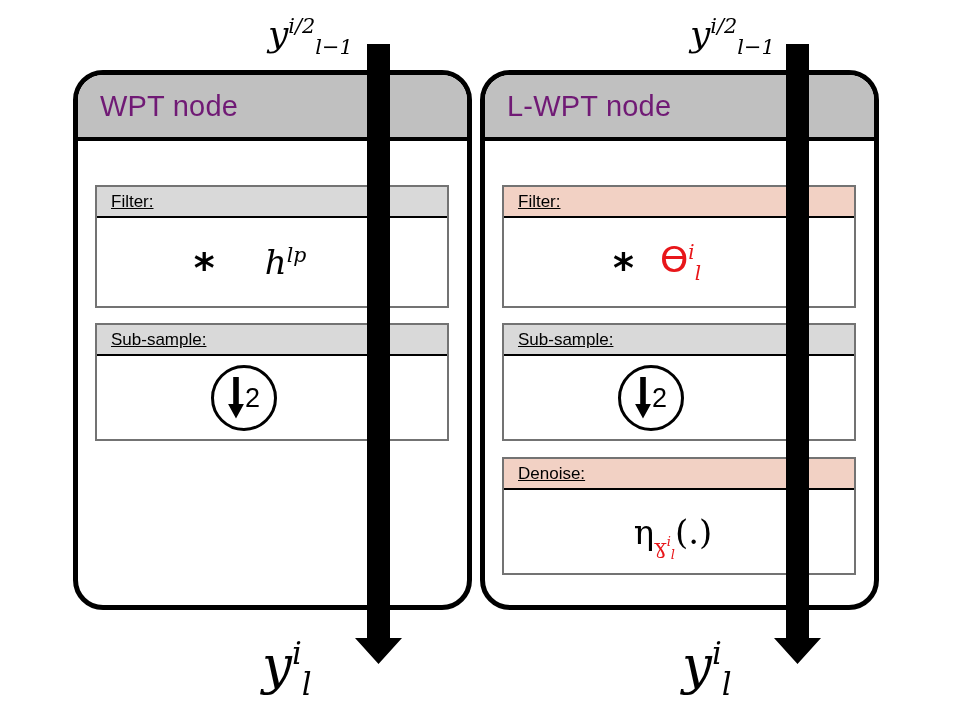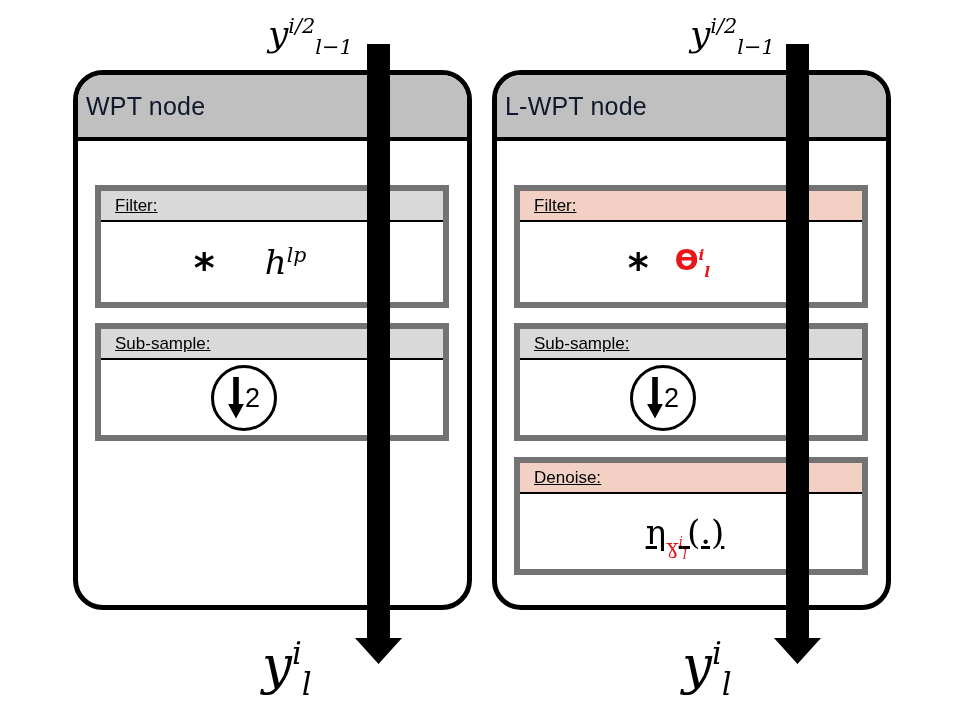--- a/index.html
+++ b/index.html
@@ -33,32 +33,32 @@
     top: 0;
     width: 100%;
     height: 66px;
     background: #c0c0c0;
     border-bottom: 4px solid #000000;
     box-sizing: border-box;
     display: flex;
     align-items: center;
   }
   .node-header-label {
-    font-size: 25px;
-    color: #0f172a;
-    padding-left: 8px;
+    font-size: 29px;
+    color: #701a75;
+    padding-left: 22px;
     letter-spacing: 0.2px;
     line-height: 1;
   }
 
   
   .op-box {
     position: absolute;
     box-sizing: border-box;
-    border: 6px solid #737373;
+    border: 2px solid #737373;
     background: #3b82f6;
   }
   .op-head {
     height: 31px;
     box-sizing: border-box;
     border-bottom: 2px solid #000000;
     display: flex;
     align-items: center;
   }
   .op-head.gray  { background: #d9d9d9; }
@@ -112,23 +112,22 @@
     position: relative;
     left: -22px;
   }
   .hlp {
     font-size: 34px;
     margin-left: 24px;
   }
   .theta {
     font-family: "DejaVu Sans", sans-serif;
     font-style: normal;
-    font-size: 28px;
+    font-size: 36px;
     color: #e8161a;
-    font-weight: bold;
   }
   .theta sup, .theta sub {
     font-family: "DejaVu Serif", serif;
     font-style: italic;
     font-size: 0.55em;
     color: #e8161a;
   }
 
   .denoise-expr {
     font-family: "DejaVu Serif", serif;
@@ -252,21 +251,21 @@
   </svg>
 
   <div class="sig-label sig-bot" style="left:262px; top:638px;">
     <span class="math"><span>y</span><sup>i</sup><sub>l</sub></span>
   </div>
 
   <div class="sig-label sig-top" style="left:690px; top:16px;">
     <span class="math"><span>y</span><sup>i/2</sup><sub>l−1</sub></span>
   </div>
 
-  <div class="node-panel" style="left:492px; top:70px; width:399px; height:540px;border-radius:29px;">
+  <div class="node-panel" style="left:480px; top:70px; width:399px; height:540px;">
     <div class="node-header">
       <span class="node-header-label">L-WPT node</span>
     </div>
 
     <div class="op-box" style="left:17px; top:110px; width:354px; height:123px;">
       <div class="op-head peach">
         <span class="op-head-label">Filter:</span>
       </div>
       <div class="op-body">
         <div class="filter-expr">
@@ -283,21 +282,21 @@
       <div class="op-body">
         <div class="ds-badge">
           <svg class="ds-arrow" viewBox="0 0 16 42">
             <path d="M5.2 0 H10.8 V27 H15.9 L8 41.5 L0.1 27 H5.2 Z" fill="#000000"></path>
           </svg>
           <span class="ds-factor">2</span>
         </div>
       </div>
     </div>
 
-    <div class="op-box" style="left:17px; top:382px; width:354px; height:118px;text-decoration:underline;">
+    <div class="op-box" style="left:17px; top:382px; width:354px; height:118px;">
       <div class="op-head peach">
         <span class="op-head-label">Denoise:</span>
       </div>
       <div class="op-body">
         <span class="denoise-expr"><span>η</span><span class="gamma"><span>ɣ</span><sup>i</sup><sub>l</sub></span><span>(.)</span></span>
       </div>
     </div>
   </div>
 
   <svg class="flow-arrow" style="left:774px; top:44px; width:50px; height:620px;" viewBox="0 0 50 620">

